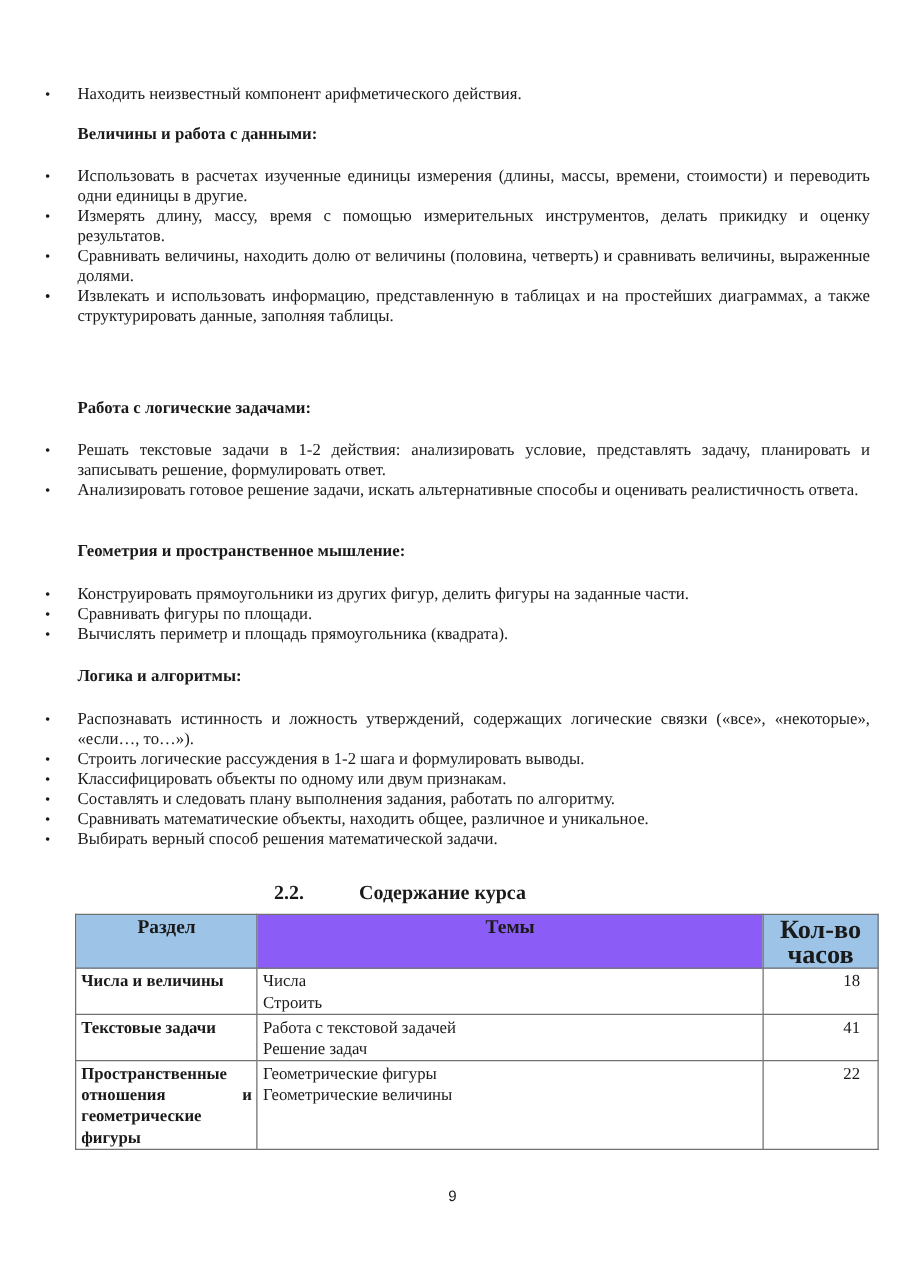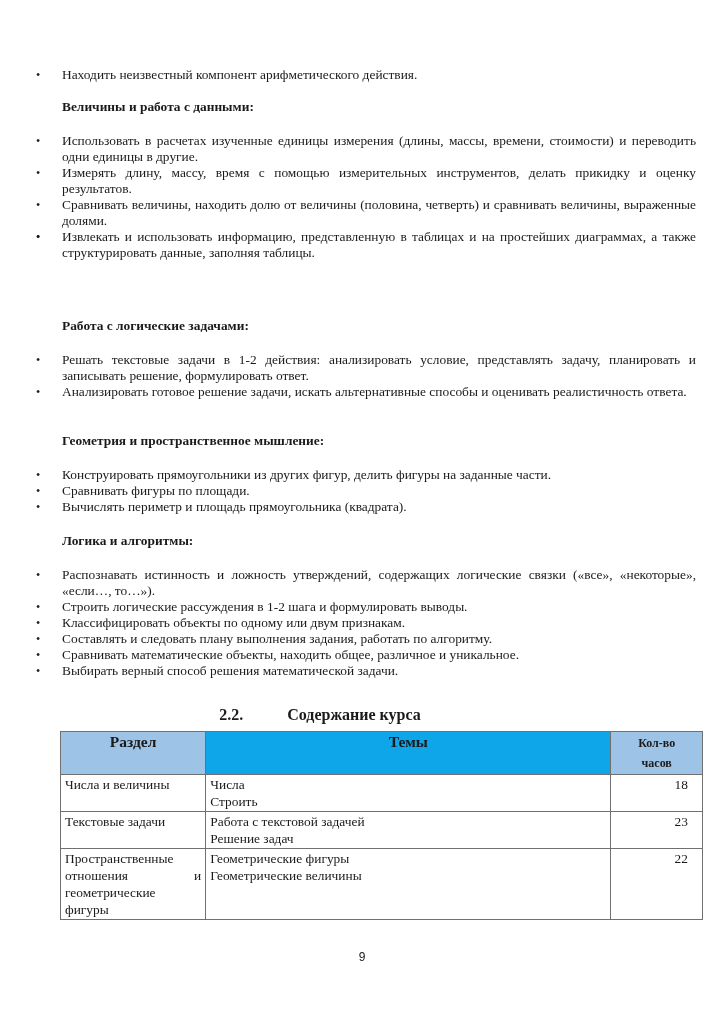--- a/index.html
+++ b/index.html
@@ -10,22 +10,22 @@
   .page { position: absolute; left: 0; top: 0; width: 724px; height: 1024px; }
   .ul { position: absolute; left: 36px; width: 660px; margin: 0; padding: 0; list-style: none; }
   .ul li { position: relative; padding-left: 26px; line-height: 16px; text-align: justify; text-align-last: left; }
   .ul li .bullet { position: absolute; left: 0; top: 0; width: 10px; text-align: center; font-size: 12px; }
   .heading { position: absolute; left: 62px; font-weight: bold; font-size: 13.4px; }
   .section-title { position: absolute; left: 0; width: 640px; top: 706px; text-align: center; font-weight: bold; font-size: 16px; }
   .section-title .num { display: inline-block; margin-right: 44px; }
   table.course { position: absolute; left: 60px; top: 731px; width: 643px; border-collapse: collapse; font-size: 13.4px; border-radius: 17px; }
   table.course th, table.course td { border: 1px solid #707070; vertical-align: top; padding: 1px 4px; line-height: 17px; }
   table.course th { background: #9dc3e6; font-weight: bold; font-size: 15.5px; text-align: center; }
-  table.course th.col-hours { font-size: 12px; line-height: 20px; }
-  table.course td.sect { font-weight: normal; width: 137px; text-align: justify; text-align-last: left; }
+  table.course th.col-hours { font-size: 21px; line-height: 20px; }
+  table.course td.sect { font-weight: bold; width: 137px; text-align: justify; text-align-last: left; }
   table.course td.topics { width: 404px; }
   table.course td.hours { width: 74px; text-align: right; padding-right: 14px; }
   .topic-line { display: block; }
   .page-number { position: absolute; top: 950px; left: 0; width: 724px; text-align: center; font-family: "Liberation Sans", sans-serif; font-size: 12px; }
 </style>
 </head>
 <body>
 
 <div class="page">
 
@@ -66,21 +66,21 @@
   </ul>
 
   <div class="section-title">
     <span class="num">2.2.</span><span>Содержание курса</span>
   </div>
 
   <table class="course">
     <thead>
       <tr>
         <th style="background: rgb(157, 195, 230);">Раздел</th>
-        <th style="background: #0ea5e9;">Темы</th>
+        <th style="background: #8b5cf6;">Темы</th>
         <th class="col-hours" style="background: rgb(157, 195, 230);">
             <span style="display:block">Кол-во</span>
             <span style="display:block">часов</span>
           </th>
       </tr>
     </thead>
     <tbody>
       <tr>
         <td class="sect">Числа и величины</td>
         <td class="topics">
@@ -88,21 +88,21 @@
             <span class="topic-line">Строить</span>
           </td>
         <td class="hours">18</td>
       </tr>
       <tr>
         <td class="sect">Текстовые задачи</td>
         <td class="topics">
             <span class="topic-line">Работа с текстовой задачей</span>
             <span class="topic-line">Решение задач</span>
           </td>
-        <td class="hours">23</td>
+        <td class="hours">41</td>
       </tr>
       <tr>
         <td class="sect">Пространственные отношения и геометрические фигуры</td>
         <td class="topics">
             <span class="topic-line">Геометрические фигуры</span>
             <span class="topic-line">Геометрические величины</span>
           </td>
         <td class="hours">22</td>
       </tr>
     </tbody>

